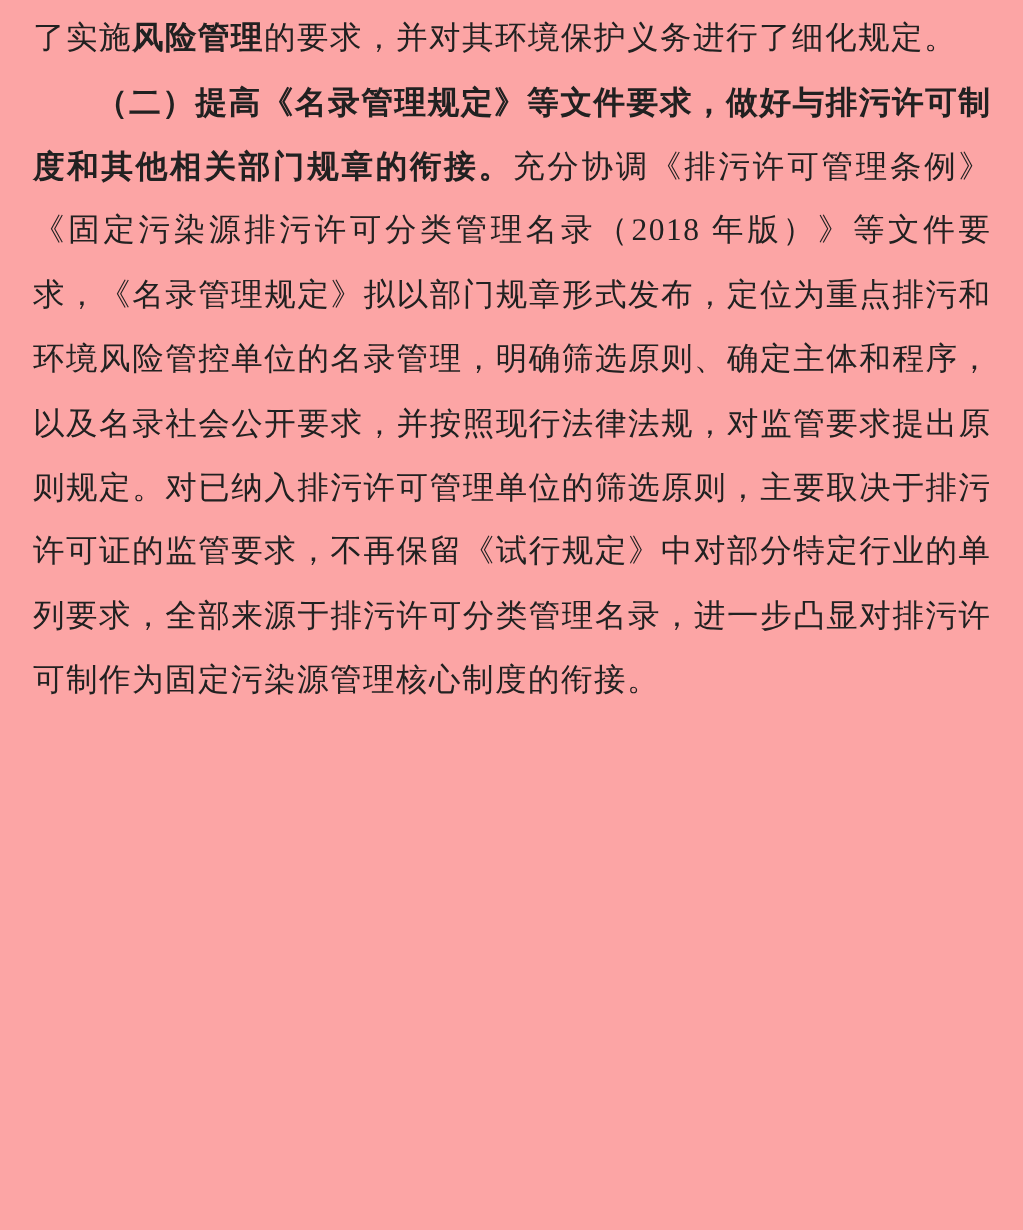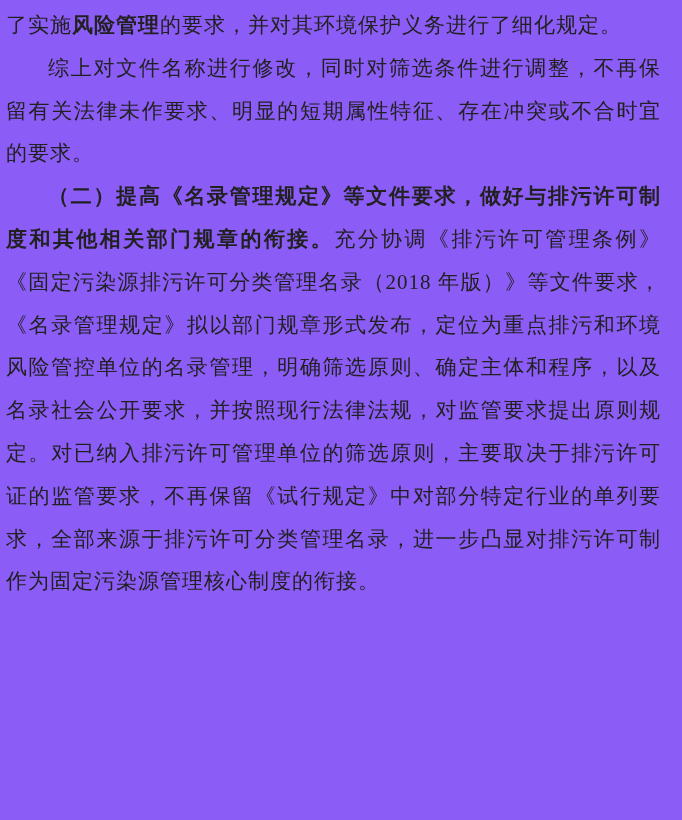--- a/index.html
+++ b/index.html
@@ -5,23 +5,23 @@
   html, body {
     margin: 0;
     padding: 0;
     background: #f4f4f4;
   }
   .page {
     position: relative;
     width: 682px;
     height: 820px;
     margin: 0 auto;
-    background: #8b5cf6;
+    background: #fca5a5;
     box-sizing: border-box;
-    padding: 4px 21px 0 6px;
+    padding: 4px 21px 0 22px;
     overflow: hidden;
     font-family: "Liberation Serif", "DejaVu Serif", serif;
     font-size: 21px;
     line-height: 42.8px;
     letter-spacing: 1px;
     color: #212121;
     text-align: justify;
     text-justify: inter-character;
   }
   .para {
@@ -36,17 +36,16 @@
   }
 </style>
 </head>
 <body>
 
 <div class="page">
 
   <p class="para no-indent"><span>了实施</span><span class="bold-seg">风险管理</span><span>的要求，并对其环境保护义务进行了细化规定。</span></p>
 
 
-  <p class="para"><span>综上对文件名称进行修改，同时对筛选条件进行调整，不再保留有关法律未作要求、明显的短期属性特征、存在冲突或不合时宜的要求。</span></p>
 
   <p class="para"><span class="bold-seg">（二）提高《名录管理规定》等文件要求，做好与排污许可制度和其他相关部门规章的衔接。</span><span>充分协调《排污许可管理条例》《固定污染源排污许可分类管理名录（2018 年版）》等文件要求，《名录管理规定》拟以部门规章形式发布，定位为重点排污和环境风险管控单位的名录管理，明确筛选原则、确定主体和程序，以及名录社会公开要求，并按照现行法律法规，对监管要求提出原则规定。对已纳入排污许可管理单位的筛选原则，主要取决于排污许可证的监管要求，不再保留《试行规定》中对部分特定行业的单列要求，全部来源于排污许可分类管理名录，进一步凸显对排污许可制作为固定污染源管理核心制度的衔接。</span></p>
 
 </div>
 
 </body></html>

